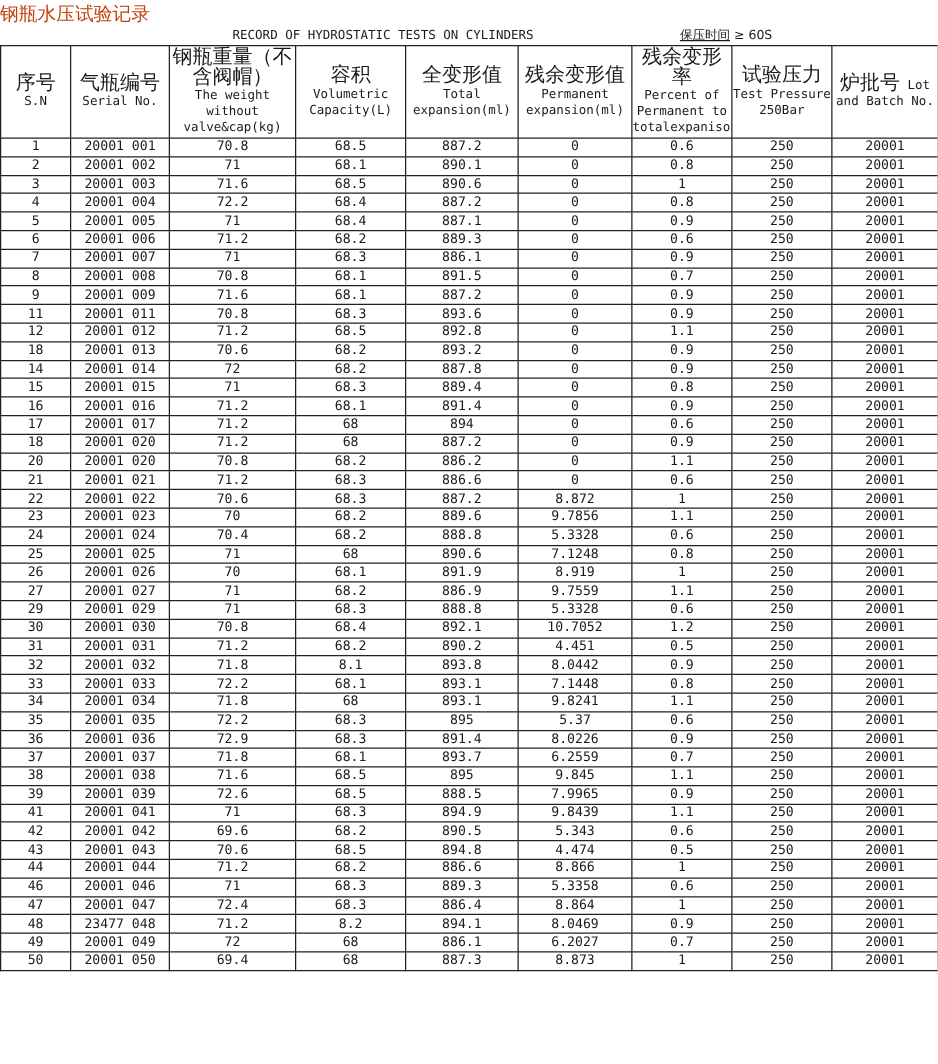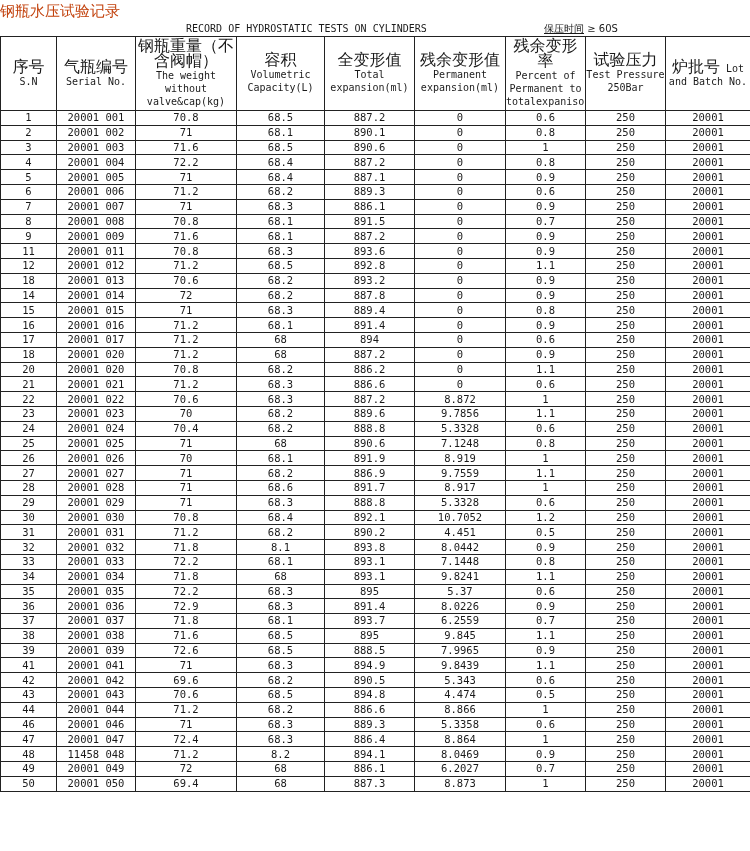--- a/index.html
+++ b/index.html
@@ -324,31 +324,20 @@
         <td>20001 027</td>
         <td>71</td>
         <td>68.2</td>
         <td>886.9</td>
         <td>9.7559</td>
         <td>1.1</td>
         <td>250</td>
         <td>20001</td>
       </tr>
       <tr>
-        <td>28</td>
-        <td>20001 028</td>
-        <td>71</td>
-        <td>68.6</td>
-        <td>891.7</td>
-        <td>8.917</td>
-        <td>1</td>
-        <td>250</td>
-        <td>20001</td>
-      </tr>
-      <tr>
         <td>29</td>
         <td>20001 029</td>
         <td>71</td>
         <td>68.3</td>
         <td>888.8</td>
         <td>5.3328</td>
         <td>0.6</td>
         <td>250</td>
         <td>20001</td>
       </tr>
@@ -523,21 +512,21 @@
         <td>72.4</td>
         <td>68.3</td>
         <td>886.4</td>
         <td>8.864</td>
         <td>1</td>
         <td>250</td>
         <td>20001</td>
       </tr>
       <tr>
         <td>48</td>
-        <td>11458 048</td>
+        <td>23477 048</td>
         <td>71.2</td>
         <td>8.2</td>
         <td>894.1</td>
         <td>8.0469</td>
         <td>0.9</td>
         <td>250</td>
         <td>20001</td>
       </tr>
       <tr>
         <td>49</td>

